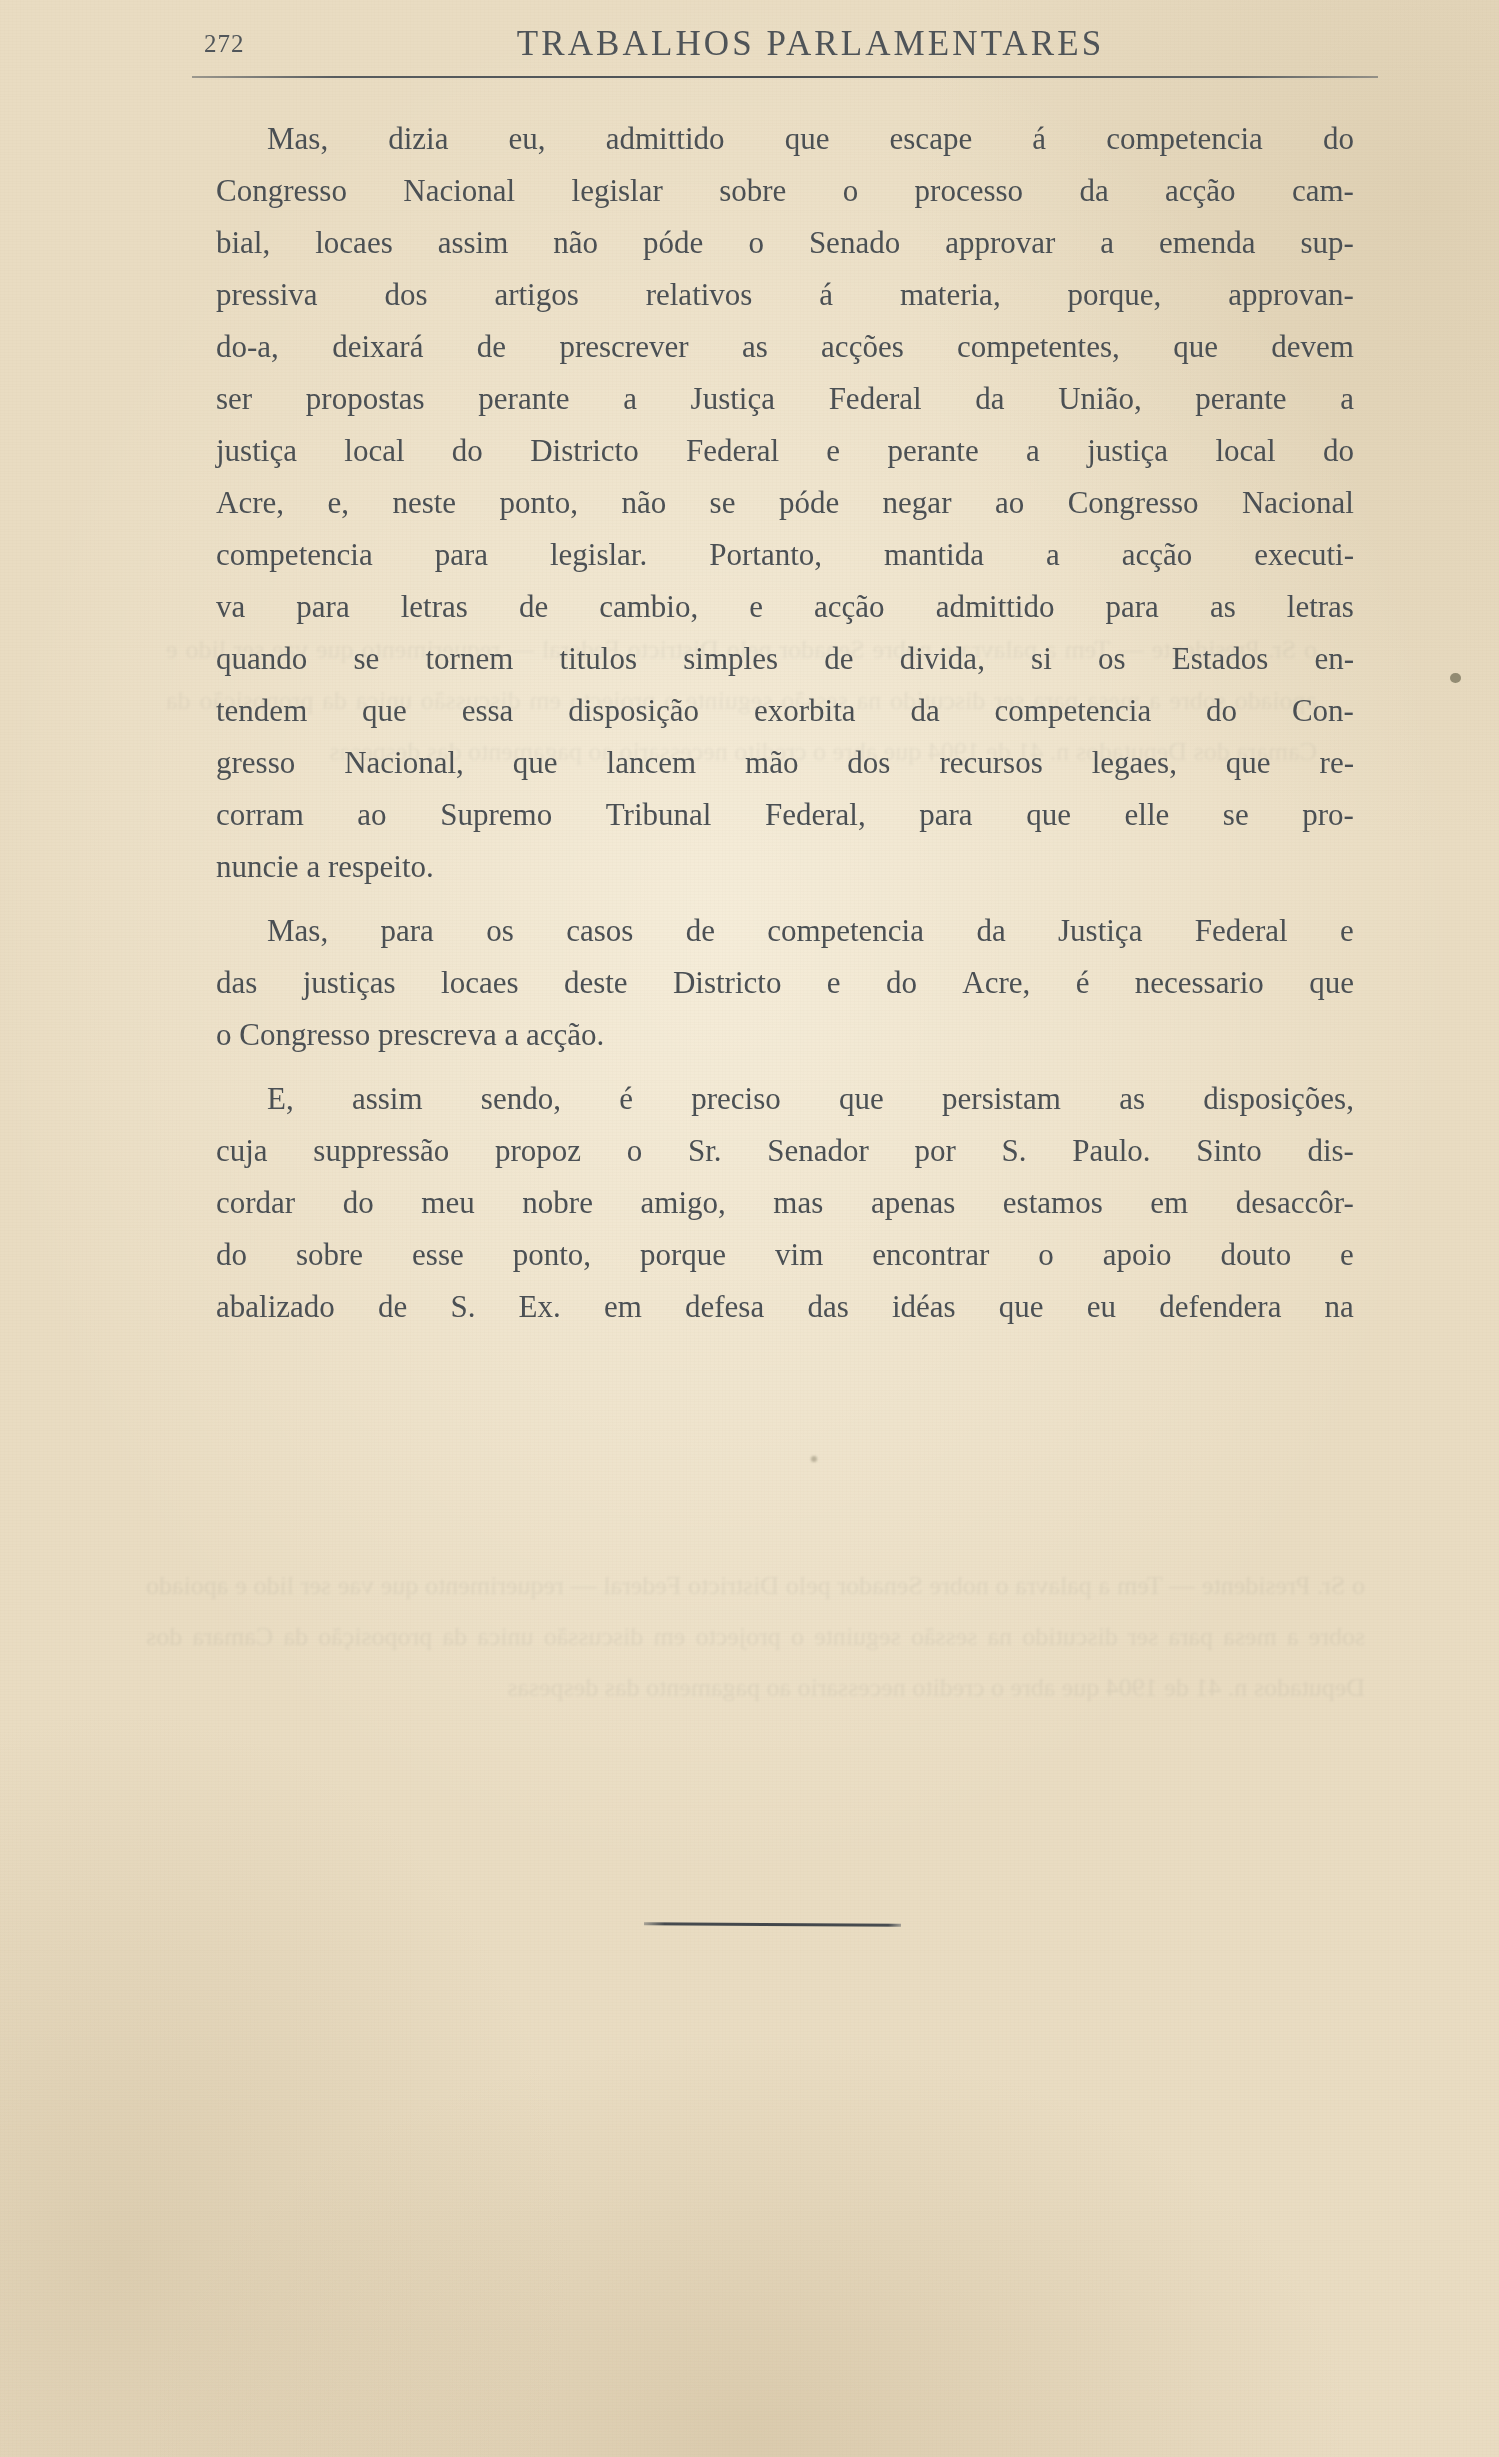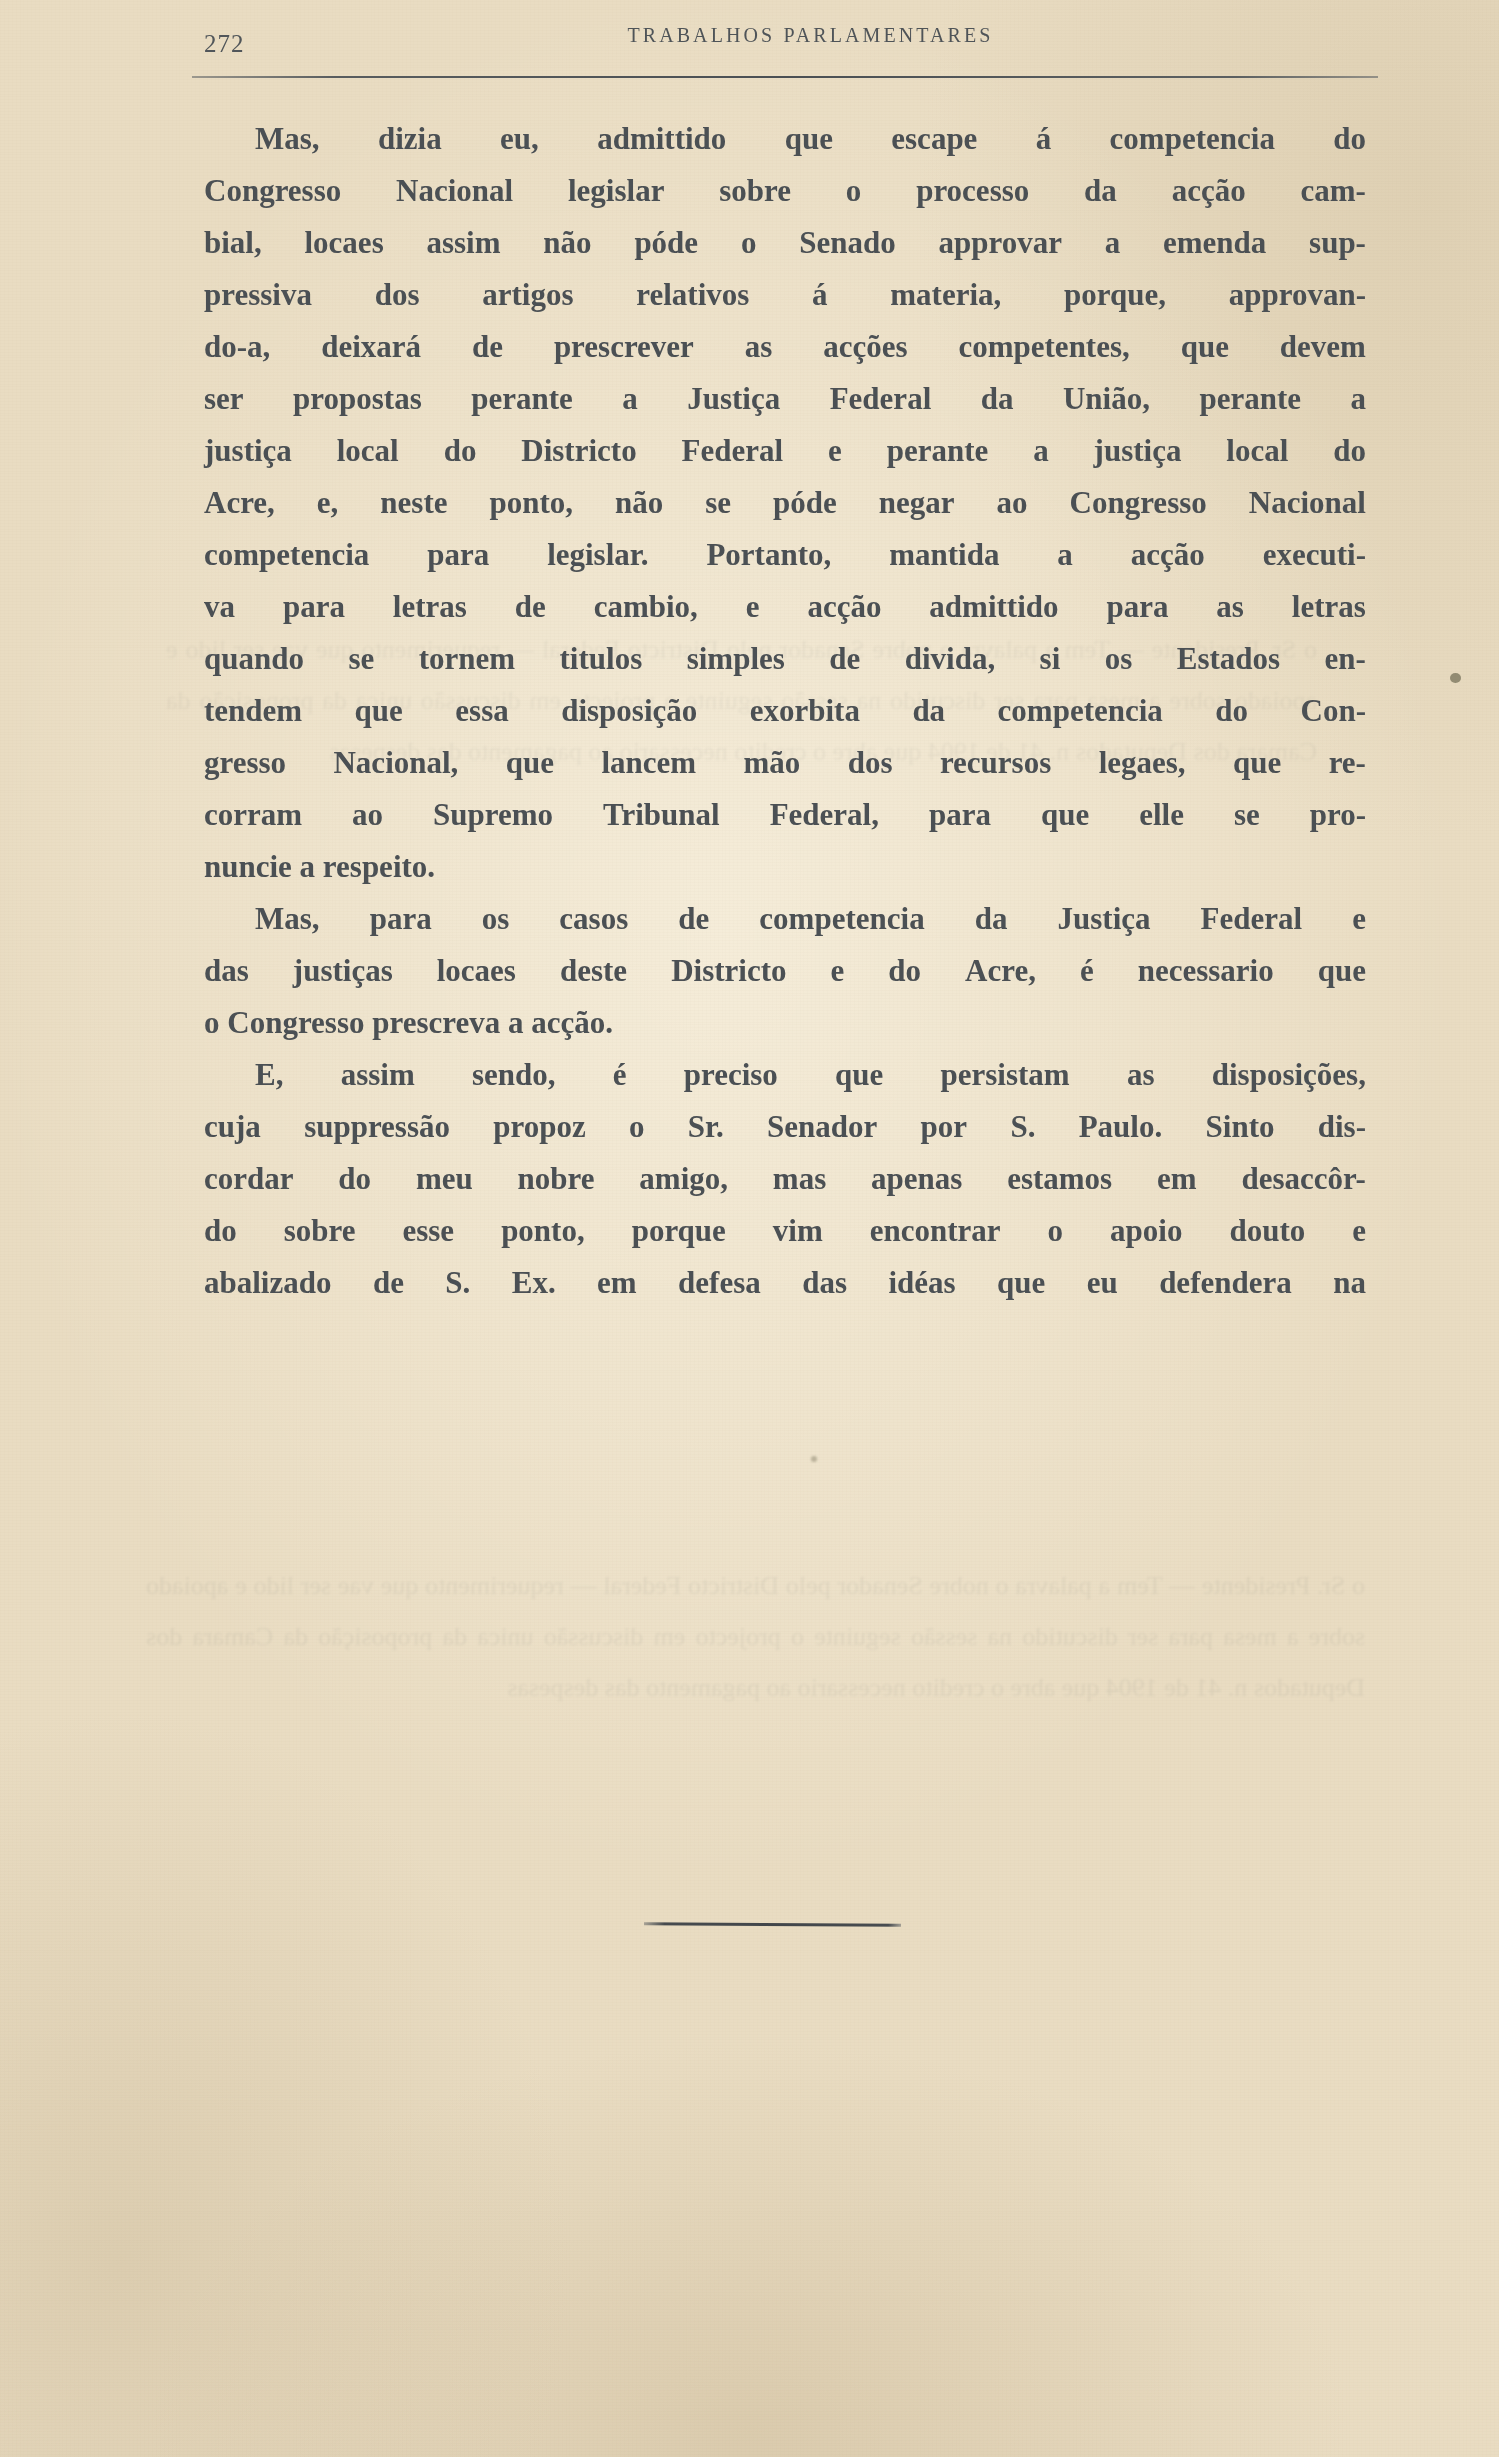--- a/index.html
+++ b/index.html
@@ -74,21 +74,21 @@
     font-size: 25px;
     letter-spacing: 1px;
     color: #51565a;
   }
   .runtitle {
     position: absolute;
     left: 0;
     right: 0;
     top: 7.8px;
     text-align: center;
-    font-size: 20px;
+    font-size: 35px;
     letter-spacing: 3.1px;
     color: #4f5458;
     padding-left: 51px;
   }
   .headrule {
     position: absolute;
     left: -11.7px;
     right: -11.7px;
     top: 60px;
     height: 2px;
@@ -102,21 +102,21 @@
 
   
   .body {
     margin-top: 35px;
     font-size: 31px;
     line-height: 52px;
     color: #4b5054;
     text-align: justify;
     text-align-last: left;
   }
-  .para { margin: 0; font-weight: bold; }
+  .para { margin: 12px; }
   .para .ln {
     display: block;
     white-space: nowrap;
   }
   .ln.just {
     display: flex;
     justify-content: space-between;
     white-space: normal;
   }
   .ln.just > span { display: inline-block; }

